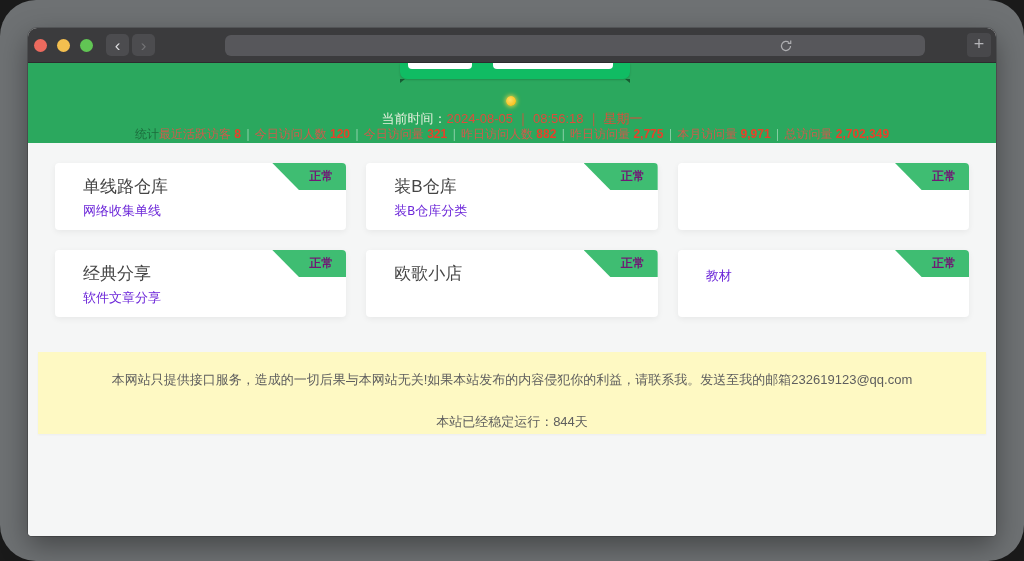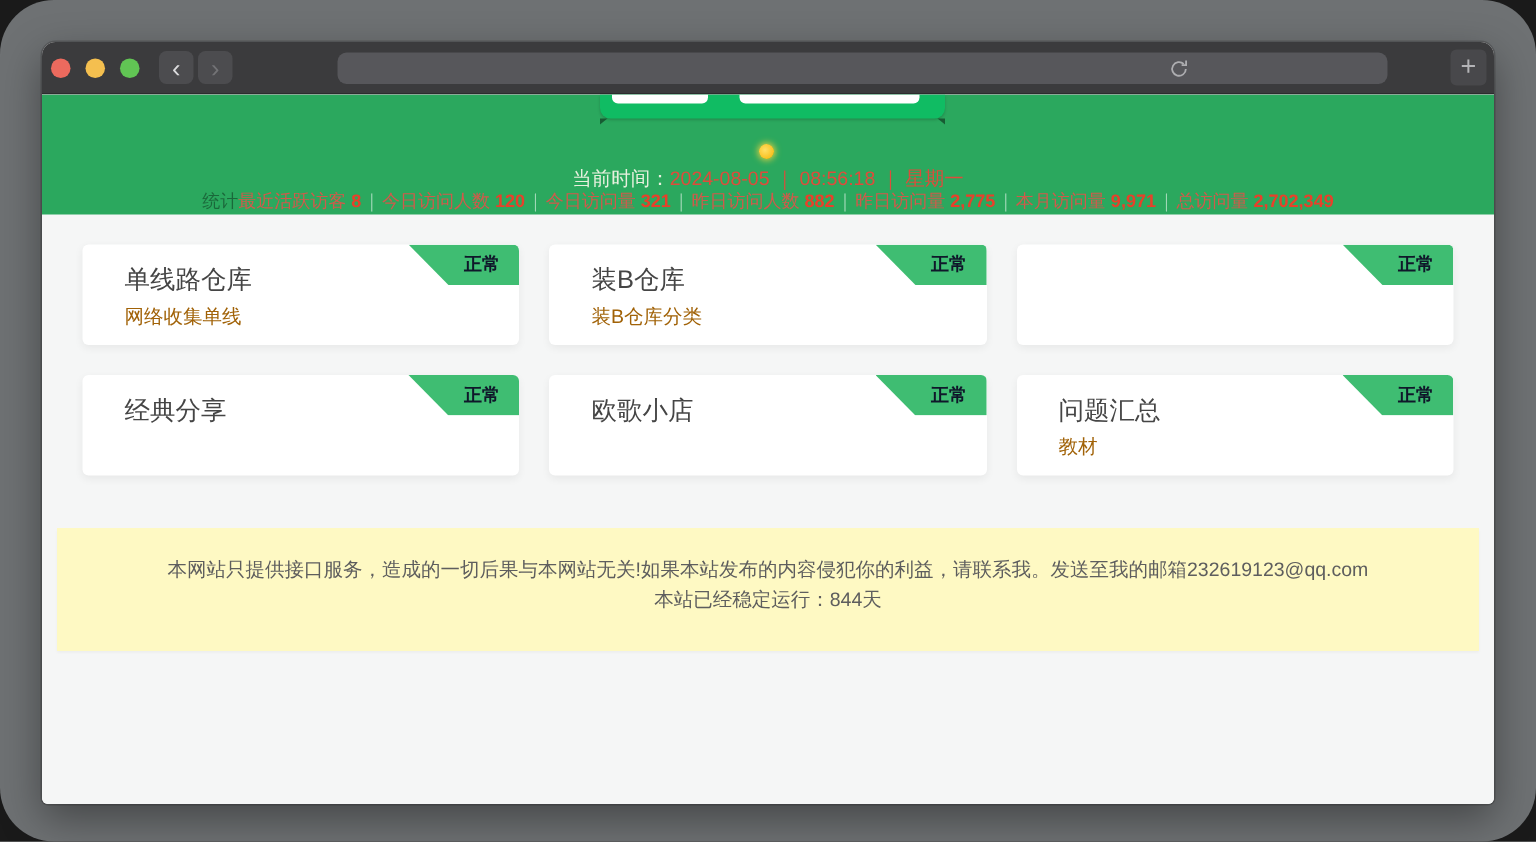--- a/index.html
+++ b/index.html
@@ -49,30 +49,30 @@
   .stats-prefix{color:rgba(0,0,0,.38);}
   .stat-label{color:#d05a4b;}
   .stat-value{color:#e8402a;font-weight:bold;}
   .stat-sep{color:rgba(255,255,255,.55);padding:0 1px;}
   
   .cards{position:absolute;left:27px;right:27px;top:100px;display:grid;
     grid-template-columns:repeat(3,1fr);column-gap:27px;row-gap:27px;gap:20px;}
   .card{position:relative;height:67px;background:#ffffff;border-radius:4px;overflow:hidden;
     box-shadow:0 2px 6px rgba(0,0,0,.06);padding:13px 28px;box-sizing:border-box;cursor:pointer;}
   .card-title{font-size:17px;font-weight:500;color:#454545;line-height:22px;}
-  .card-sub{font-size:13px;color:#a16207;margin-top:4px;}
+  .card-sub{font-size:13px;color:#6d28d9;margin-top:4px;font-family:Liberation Mono, monospace;}
   .badge{position:absolute;top:0;right:0;width:74px;height:27px;background:#3fbd72;
     clip-path:polygon(0 0,100% 0,100% 100%,36% 100%);
-    color:#0f172a;font-size:12px;font-weight:bold;line-height:27px;text-align:right;
+    color:#701a75;font-size:12px;font-weight:bold;line-height:27px;text-align:right;
     padding-right:13px;box-sizing:border-box;}
   
   .notice{position:absolute;left:10px;right:10px;top:289px;height:82px;background:#fef9c3;
     box-shadow:0 1px 2px rgba(0,0,0,.04);text-align:center;box-sizing:border-box;padding-top:19px;}
   .notice-line1{font-size:13px;color:#5e5e5e;}
-  .notice-line2{font-size:13px;color:#5e5e5e;margin-top:2px;}
+  .notice-line2{font-size:13px;color:#5e5e5e;margin-top:24px;}
   
   .footer{position:absolute;left:0;right:0;top:431px;bottom:2px;background:#2ba85e;overflow:hidden;}
   .footer-title{position:absolute;left:67px;top:31px;color:#ffffff;font-size:15px;font-weight:bold;}
 </style>
 </head>
 <body>
 
 <div class="frame">
   <div class="window">
 
@@ -123,28 +123,28 @@
         <div class="card">
           <div class="card-title">装B仓库</div>
           <div class="card-sub">装B仓库分类</div>
           <div class="badge">正常</div>
         </div>
         <div class="card">
           <div class="badge">正常</div>
         </div>
         <div class="card">
           <div class="card-title">经典分享</div>
+          <div class="card-sub">软件文章分享</div>
           <div class="badge">正常</div>
         </div>
         <div class="card">
           <div class="card-title">欧歌小店</div>
           <div class="badge">正常</div>
         </div>
         <div class="card">
-          <div class="card-title">问题汇总</div>
           <div class="card-sub">教材</div>
           <div class="badge">正常</div>
         </div>
       </div>
 
       <div class="notice">
         <div class="notice-line1">本网站只提供接口服务，造成的一切后果与本网站无关!如果本站发布的内容侵犯你的利益，请联系我。发送至我的邮箱232619123@qq.com</div>
         <div class="notice-line2">本站已经稳定运行：844天</div>
       </div>
 

